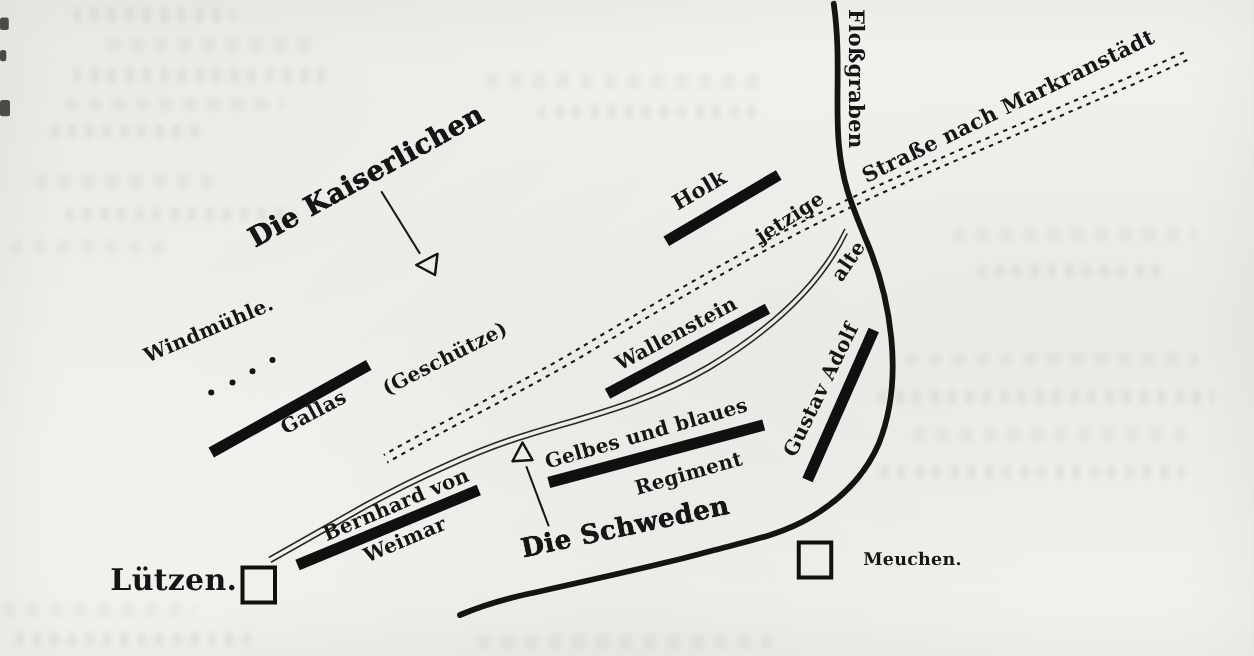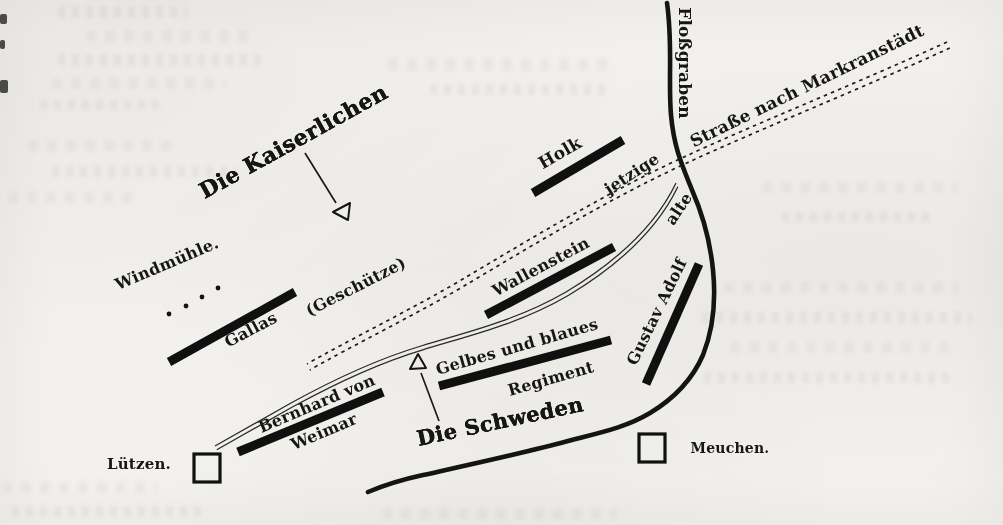--- a/index.html
+++ b/index.html
@@ -127,17 +127,17 @@
   <div class="lbl" style="left:517px;top:347px;font-size:16px;transform:translate(-50%,-50%) rotate(-16deg);">Gelbes und blaues</div>
 
   <div class="lbl" style="left:551px;top:379px;font-size:16px;transform:translate(-50%,-50%) rotate(-16deg);">Regiment</div>
 
   <div class="lbl" style="left:657px;top:312px;font-size:16px;transform:translate(-50%,-50%) rotate(-64deg);">Gustav Adolf</div>
 
   <div class="lbl" style="left:317px;top:404px;font-size:16px;transform:translate(-50%,-50%) rotate(-23deg);">Bernhard von</div>
 
   <div class="lbl" style="left:324px;top:432px;font-size:16px;transform:translate(-50%,-50%) rotate(-23deg);">Weimar</div>
 
-  <div class="lbl" style="left:139px;top:464px;font-size:15px;transform:translate(-50%,-50%);">Lützen.</div>
+  <div class="lbl" style="left:139px;top:464px;font-size:24px;transform:translate(-50%,-50%);">Lützen.</div>
 
   <div class="lbl" style="left:730px;top:448px;font-size:14px;transform:translate(-50%,-50%);">Meuchen.</div>
 
 </div>
 
 </body></html>

